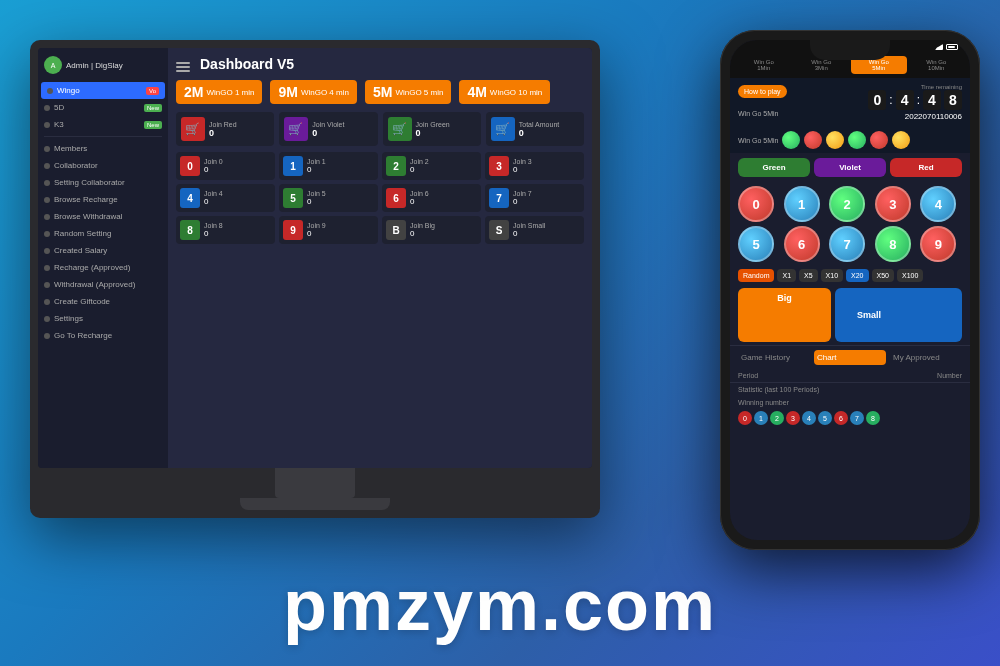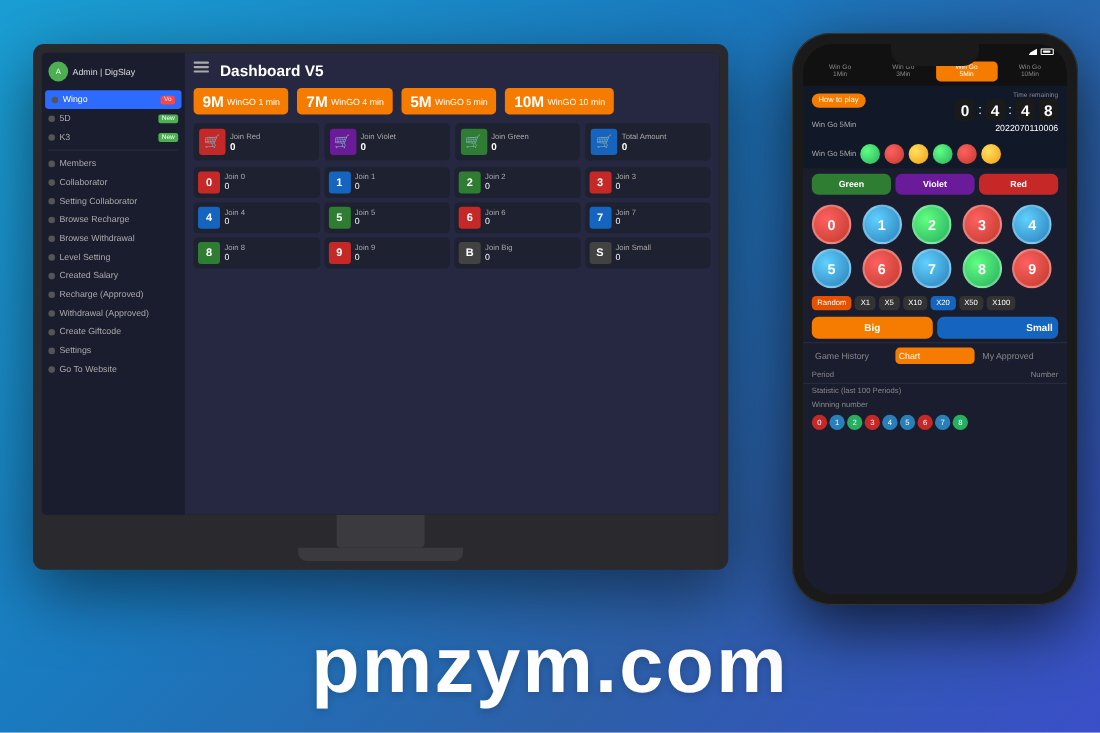--- a/index.html
+++ b/index.html
@@ -43,21 +43,21 @@
       left: 30px;
       top: 40px;
       z-index: 2;
     }
 
     .monitor-outer {
       background: #2a2a2e;
       border-radius: 10px;
       padding: 8px;
       box-shadow: 0 20px 60px rgba(0,0,0,0.5);
-      width: 632px;
+      width: 570px;
     }
 
     .monitor-screen {
       background: #1e2130;
       border-radius: 4px;
       overflow: hidden;
       width: 100%;
       height: 420px;
       display: flex;
     }
@@ -156,21 +156,21 @@
     
     .main-content {
       flex: 1;
       background: #252840;
       padding: 8px;
       overflow: hidden;
     }
 
     .top-bar {
       display: flex;
-      align-items: flex-start;
+      align-items: flex-end;
       margin-bottom: 8px;
     }
 
     .hamburger {
       width: 14px;
       height: 10px;
       display: flex;
       flex-direction: column;
       justify-content: space-between;
       margin-right: 10px;
@@ -590,25 +590,25 @@
       border-radius: 6px;
       font-size: 9px;
       font-weight: bold;
       text-align: center;
       color: white;
       background: #f57c00;
     }
 
     .small-btn {
       flex: 1;
-      padding: 5px;
+      padding: 22px;
       border-radius: 6px;
       font-size: 9px;
       font-weight: bold;
-      text-align: right;
+      text-align: left;
       color: white;
       background: #1565c0;
     }
 
     
     .history-tabs {
       display: flex;
       align-items: center;
       padding: 4px 8px;
       gap: 4px;
@@ -722,21 +722,21 @@
           <div class="sidebar-item">
             <div class="item-dot"></div>
             <span>Browse Recharge</span>
           </div>
           <div class="sidebar-item">
             <div class="item-dot"></div>
             <span>Browse Withdrawal</span>
           </div>
           <div class="sidebar-item">
             <div class="item-dot"></div>
-            <span>Level Setting</span>
+            <span>Random Setting</span>
           </div>
           <div class="sidebar-item">
             <div class="item-dot"></div>
             <span>Created Salary</span>
           </div>
           <div class="sidebar-item">
             <div class="item-dot"></div>
             <span>Recharge (Approved)</span>
           </div>
           <div class="sidebar-item">
@@ -746,49 +746,49 @@
           <div class="sidebar-item">
             <div class="item-dot"></div>
             <span>Create Giftcode</span>
           </div>
           <div class="sidebar-item">
             <div class="item-dot"></div>
             <span>Settings</span>
           </div>
           <div class="sidebar-item">
             <div class="item-dot"></div>
-            <span>Go To Website</span>
+            <span>Go To Recharge</span>
           </div>
         </div>
 
         <div class="main-content">
           <div class="top-bar">
             <div class="hamburger">
               <span></span>
                 <span></span>
                 <span></span>
             </div>
             <span class="page-title-main">Dashboard V5</span>
           </div>
 
           <div class="game-tabs">
             <div class="game-tab">
+              <span class="tab-num">2M</span>
+              <span>WinGO 1 min</span>
+            </div>
+            <div class="game-tab">
               <span class="tab-num">9M</span>
-              <span>WinGO 1 min</span>
-            </div>
-            <div class="game-tab">
-              <span class="tab-num">7M</span>
               <span>WinGO 4 min</span>
             </div>
             <div class="game-tab">
               <span class="tab-num">5M</span>
               <span>WinGO 5 min</span>
             </div>
             <div class="game-tab">
-              <span class="tab-num">10M</span>
+              <span class="tab-num">4M</span>
               <span>WinGO 10 min</span>
             </div>
           </div>
 
           <div class="stats-grid">
             <div class="stat-card">
               <div class="stat-icon red">🛒</div>
               <div class="stat-info">
                 <div class="stat-label">Join Red</div>
                 <div class="stat-value">0</div>

